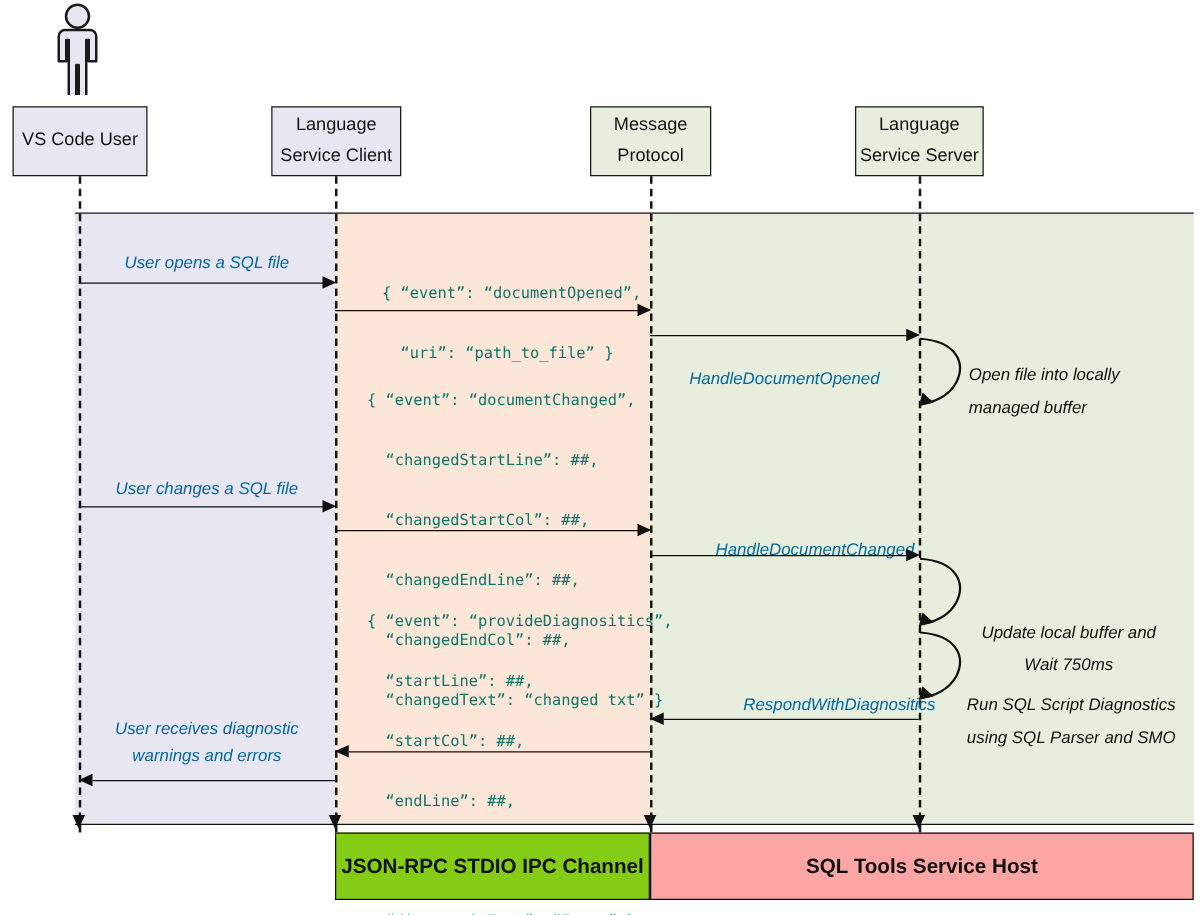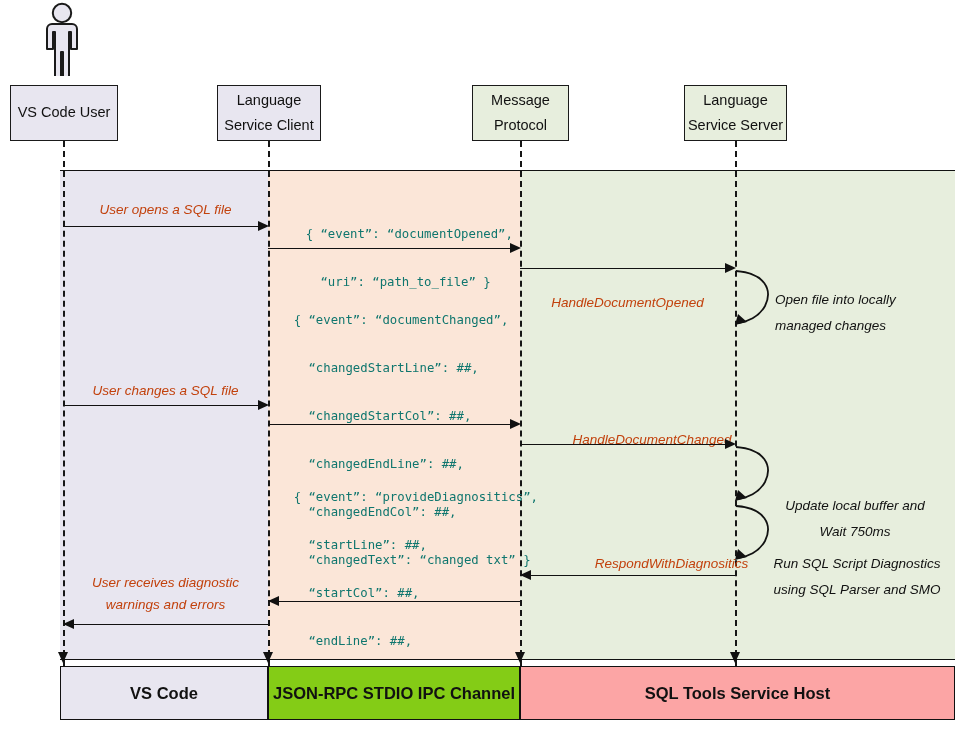--- a/index.html
+++ b/index.html
@@ -34,21 +34,21 @@
   .arrowR{position:absolute;width:0;height:0;
     border-top:5.5px solid transparent;border-bottom:5.5px solid transparent;
     border-left:11px solid #111;}
   .arrowL{position:absolute;width:0;height:0;
     border-top:5.5px solid transparent;border-bottom:5.5px solid transparent;
     border-right:11px solid #111;}
   .arrowD{position:absolute;width:0;height:0;
     border-left:5.5px solid transparent;border-right:5.5px solid transparent;
     border-top:11px solid #111;}
 
-  .mlabel{position:absolute;font-style:italic;font-size:13.5px;color:#c2410c;
+  .mlabel{position:absolute;font-style:italic;font-size:13.5px;color:#0369a1;
     white-space:nowrap;line-height:1.62;text-align:center;}
   .mlabel.multi{text-align:center;}
 
   
   .json{position:absolute;font-family:"DejaVu Sans Mono","Liberation Mono",monospace;
     font-size:12.3px;color:#0f766e;line-height:1.95;white-space:pre;}
 
   
   .note{position:absolute;font-style:italic;font-size:13.5px;color:#111;
     line-height:1.95;white-space:nowrap;}
@@ -125,21 +125,21 @@
   <div class="arrowR" style="left:725px;top:262.5px;"></div>
 
   <div style="position:absolute;left:735px;top:268px;">
     <svg width="44" height="62" viewBox="0 0 44 62">
       <path d="M1 3 C 30 5, 38 22, 30 38 C 24 49, 12 54, 3 55" fill="none" stroke="#111" stroke-width="1.8"></path>
       <polygon points="2,48 11,56 -1,59" fill="#111" transform="translate(1,-2)"></polygon>
     </svg>
   </div>
   <div class="note" style="left:775px;top:287px;">
     <span>Open file into locally</span><br>
-    <span>managed changes</span>
+    <span>managed buffer</span>
   </div>
 
   <div class="json" style="left:264px;top:285px;">
     <span>{ “event”: “documentChanged”,</span><br>
     <span>  “changedStartLine”: ##,</span><br>
     <span>  “changedStartCol”: ##,</span><br>
     <span>  “changedEndLine”: ##,</span><br>
     <span>  “changedEndCol”: ##,</span><br>
     <span>  “changedText”: “changed txt” }</span>
   </div>
@@ -198,23 +198,20 @@
     <span>warnings and errors</span>
   </div>
   <div class="msg" style="left:74px;top:624px;width:194px;"></div>
   <div class="arrowL" style="left:63px;top:618.5px;"></div>
 
   <div class="arrowD" style="left:57.5px;top:652px;"></div>
   <div class="arrowD" style="left:262.5px;top:652px;"></div>
   <div class="arrowD" style="left:514.5px;top:652px;"></div>
   <div class="arrowD" style="left:729.5px;top:652px;"></div>
 
-  <div class="foot lav" style="left:60px;top:666px;width:208px;height:54px;">
-    <span>VS Code</span>
-  </div>
   <div class="foot pch" style="left:268px;top:666px;width:252px;height:54px;">
     <span>JSON-RPC STDIO IPC Channel</span>
   </div>
   <div class="foot grn" style="left:520px;top:666px;width:435px;height:54px;">
     <span>SQL Tools Service Host</span>
   </div>
 
 </div>
 
 </body></html>

